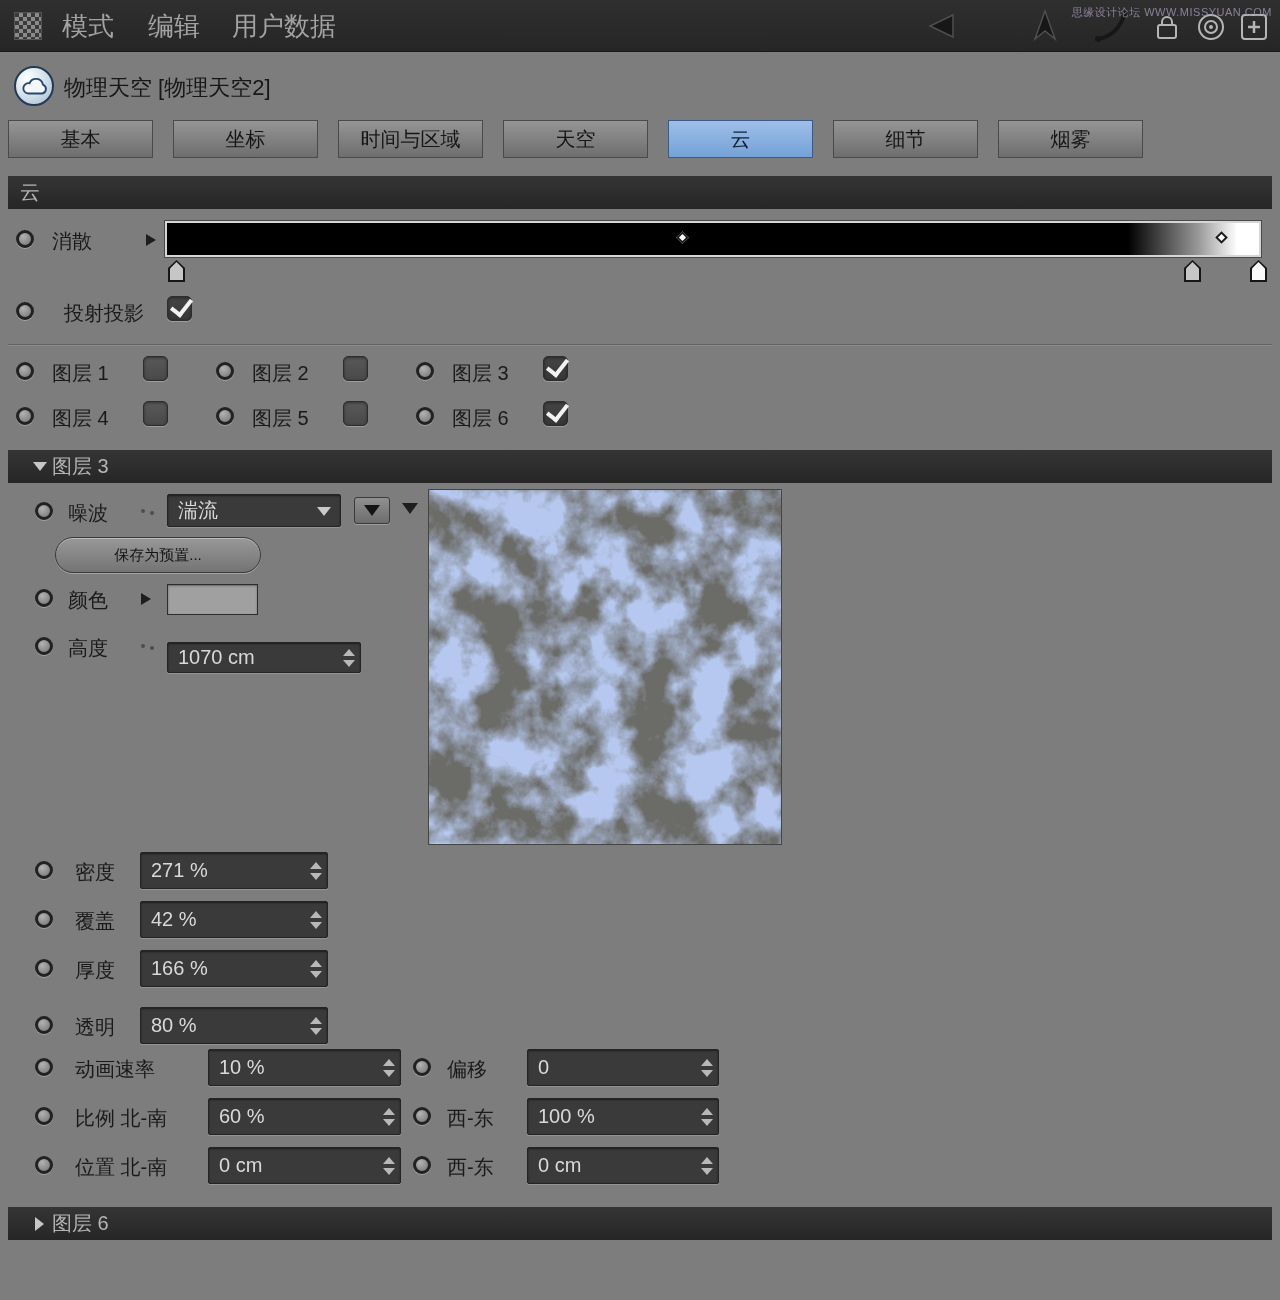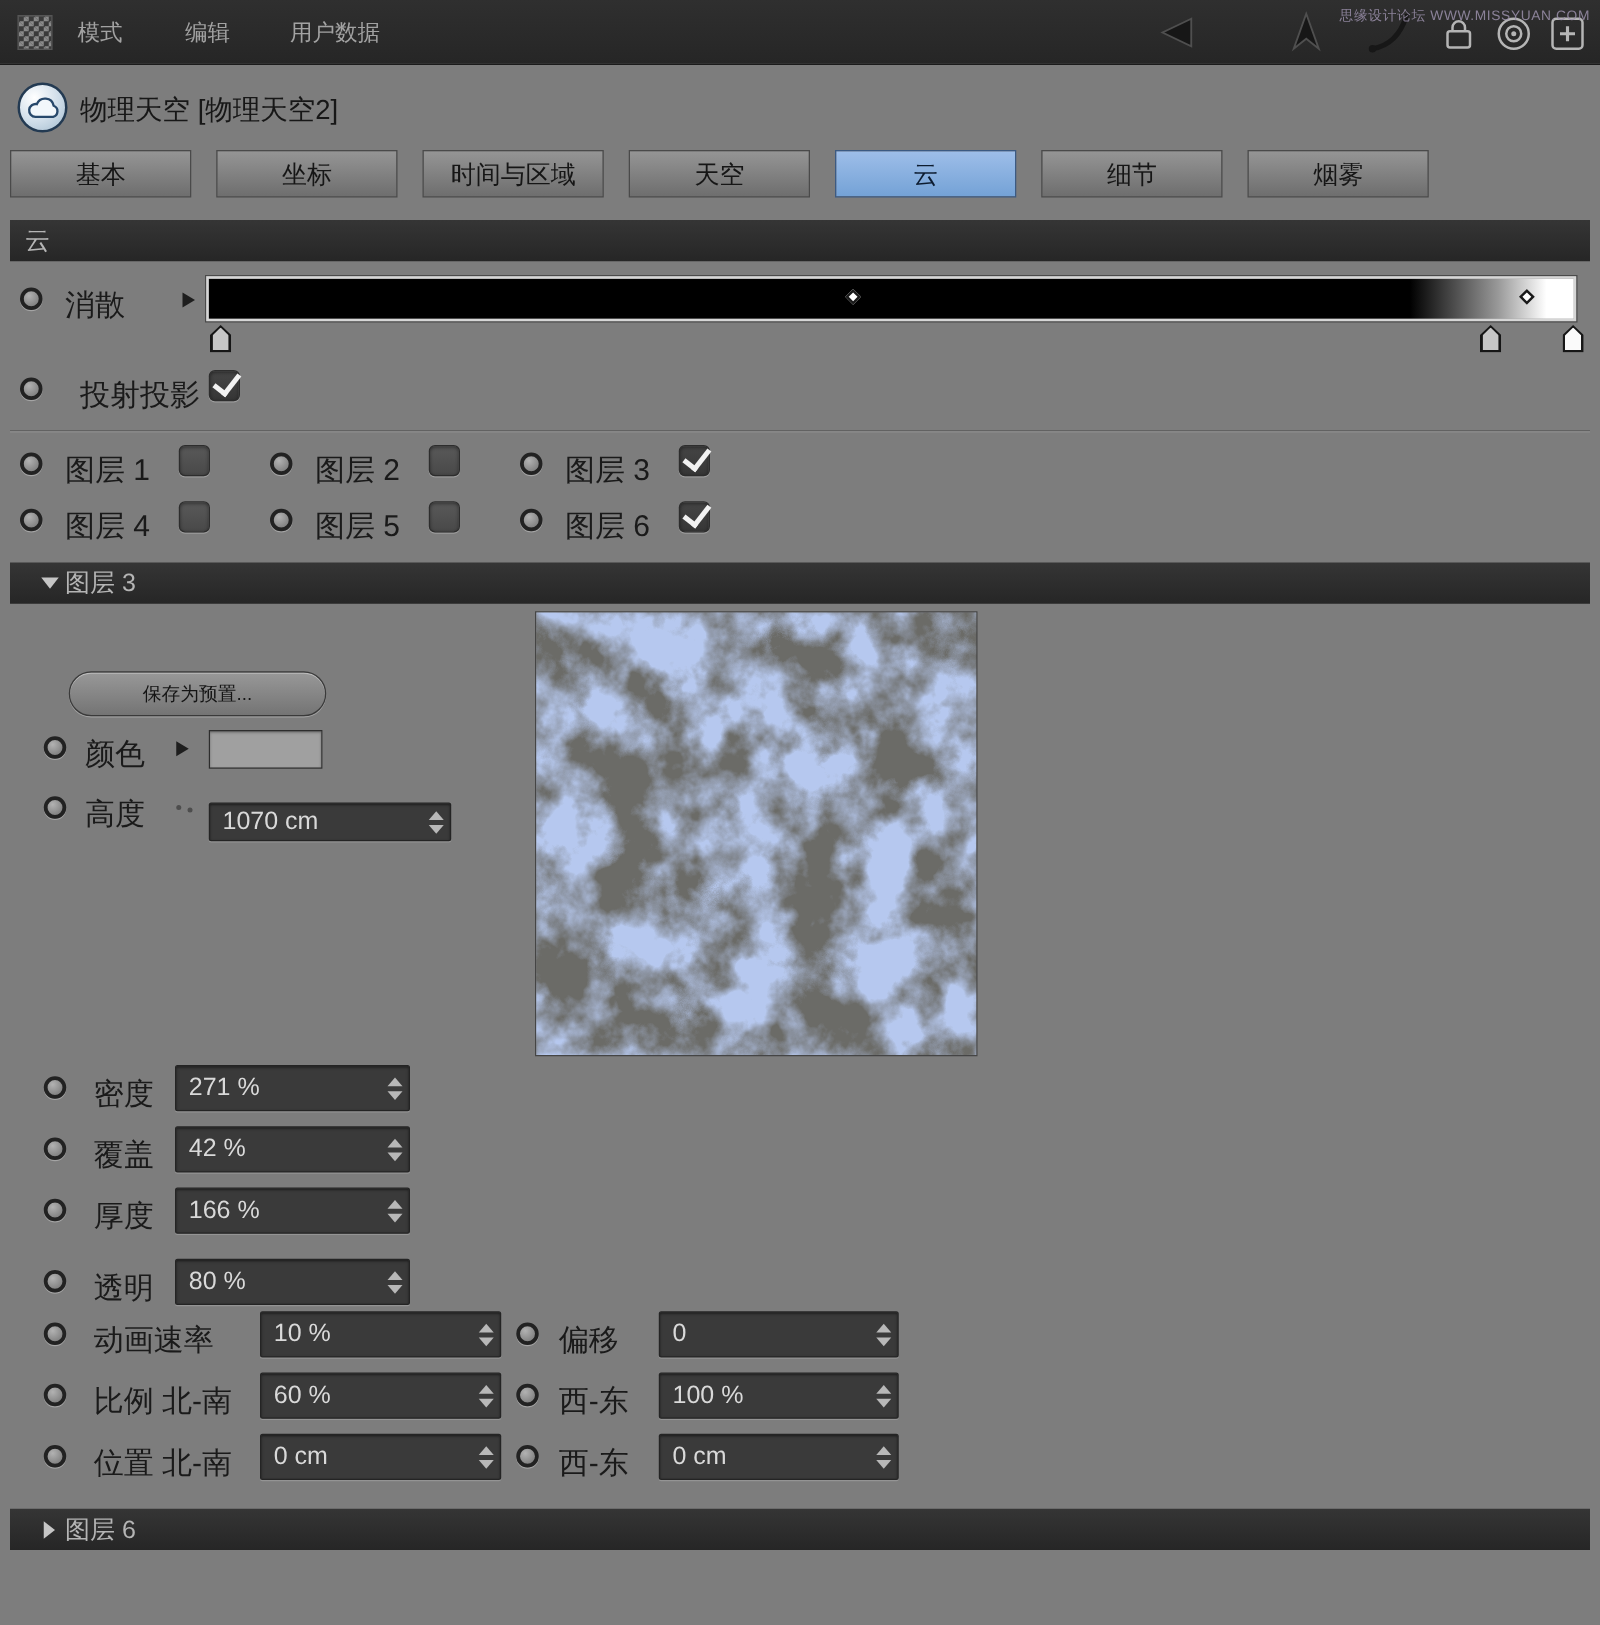--- a/index.html
+++ b/index.html
@@ -12,21 +12,21 @@
   .abs { position: absolute; }
 
   
   .menubar {
     position: absolute; top:0; left:0; width:1280px; height:52px;
     background: linear-gradient(#2f2f2f,#262626);
     border-bottom: 1px solid #1b1b1b;
   }
   .menu-item {
     position: absolute; top:0; height:52px; line-height:52px;
-    font-size:18px; color:#a2a2a2; cursor:default; padding:0 6px;
+    font-size:26px; color:#a2a2a2; cursor:default; padding:0 6px;
   }
   .grid-icon {
     position:absolute; left:14px; top:12px; width:28px; height:28px;
     background-color:#3a3a3a;
     background-image:
       linear-gradient(45deg,#8a8a8a 25%,transparent 25%,transparent 75%,#8a8a8a 75%),
       linear-gradient(45deg,#8a8a8a 25%,transparent 25%,transparent 75%,#8a8a8a 75%);
     background-size:8px 8px; background-position:0 0,4px 4px;
     border:1px solid #555;
   }
@@ -59,21 +59,21 @@
   }
 
   
   .sec-header {
     position:absolute; left:8px; width:1264px; height:33px;
     background: linear-gradient(#353535,#262626);
     display:flex; align-items:center; color:#b5b5b5; font-size:20px;
   }
 
   
-  .lbl { position:absolute; font-size:24px; color:#1a1a1a; white-space:nowrap; }
+  .lbl { position:absolute; font-size:20px; color:#1a1a1a; white-space:nowrap; }
   .radio {
     position:absolute; width:18px; height:18px; border-radius:50%;
     border:3px solid #222;
     background: radial-gradient(circle at 35% 30%, #b2b2b2, #868686 70%);
     box-shadow: 0 1px 0 rgba(255,255,255,.3);
   }
   .checkbox {
     position:absolute; width:25px; height:25px; border-radius:5px;
     background: linear-gradient(#595959,#494949);
     border:1px solid #2d2d2d;
@@ -281,20 +281,33 @@
     <div class="radio" style="left:416px;top:55px"></div>
     <span class="lbl" style="left:452px;top:53px">图层 6</span>
     <div class="checkbox checked" style="left:543px;top:49px"></div>
   </div>
 
   <div class="sec-header" style="top:450px">
     <span class="caret-down-light" style="left:25px;top:12px"></span>
     <span style="margin-left:44px">图层 3</span>
   </div>
 
+  <div class="abs" style="top:493px;left:0;right:0;height:42px">
+    <div class="radio" style="left:35px;top:9px"></div>
+    <span class="lbl" style="left:68px;top:7px">噪波</span>
+    <span class="kdots" style="left:141px;top:16px"></span>
+    <div class="field" style="left:167px;top:1px;width:174px;height:33px">
+      <span class="fv">湍流</span>
+      <span class="dd-arrow"></span>
+    </div>
+    <div class="btn-sm" style="left:354px;top:4px">
+      <span class="tri-dn"></span>
+    </div>
+    <span class="caret-down-dark" style="left:402px;top:10px"></span>
+  </div>
 
   <div class="preview">
     <svg width="352" height="354" viewBox="0 0 352 354">
       <defs>
         <filter id="cloudNoise" x="0" y="0" width="100%" height="100%">
           <feTurbulence type="fractalNoise" baseFrequency="0.021" numOctaves="5" seed="7" stitchTiles="stitch"></feTurbulence>
           <feColorMatrix type="matrix" values="0 0 0 0 0.47  0 0 0 0 0.58  0 0 0 0 0.86  2.8 2.8 0 0 -2.3"></feColorMatrix>
         </filter>
       </defs>
       <rect width="352" height="354" fill="#6b6b67"></rect>

